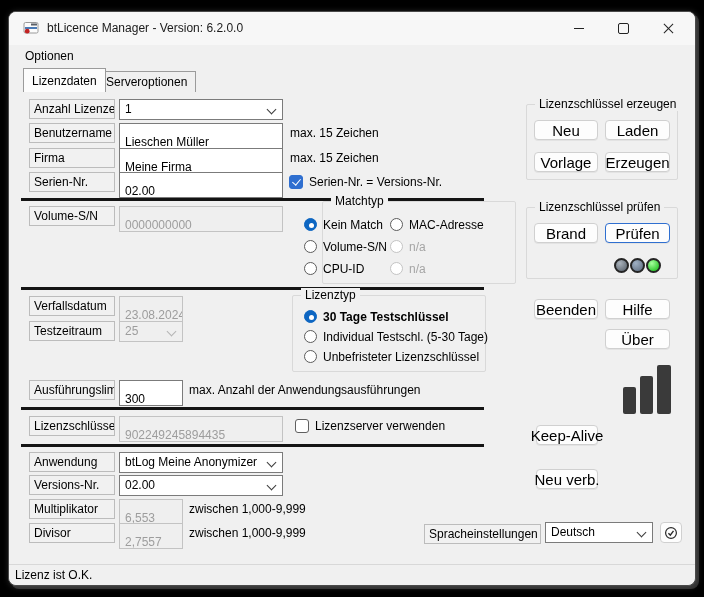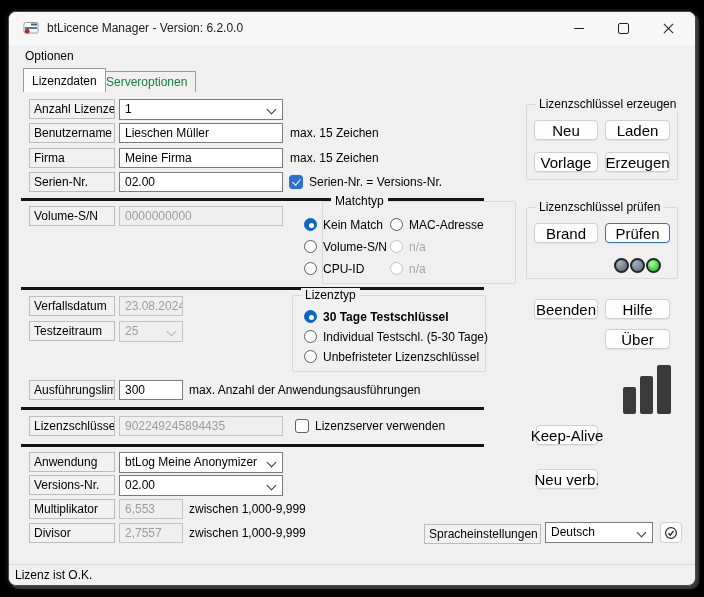--- a/index.html
+++ b/index.html
@@ -26,26 +26,26 @@
   .glyph-close::before,.glyph-close::after{
     content:"";position:absolute;left:5px;top:-1px;width:1px;height:13px;background:#222;}
   .glyph-close::before{transform:rotate(45deg);}
   .glyph-close::after{transform:rotate(-45deg);}
   
   .menubar{position:absolute;left:0;top:33px;right:0;height:22px;display:flex;align-items:center;padding-left:16px;}
   .tabstrip{position:absolute;left:14px;top:55px;right:0;height:25px;}
   .tab{position:absolute;bottom:0;border:1px solid #9b9b9b;border-bottom:none;background:#f0f0f0;
        padding:0 8px;display:flex;align-items:center;font-size:12px;}
   .tab.active{height:23px;background:#fcfcfc;z-index:2;}
-  .tab.inactive{height:20px;color:#15803d;}
+  .tab.inactive{height:20px;color:#000000;}
   
   .lbl-box{position:absolute;width:86px;height:20px;border:1px solid #bcbcbc;background:#f1f1f1;
            box-sizing:border-box;padding:3px 4px;line-height:13px;white-space:nowrap;overflow:hidden;}
   .txt{position:absolute;height:20px;background:#fff;border:1px solid #7b7b7b;box-sizing:border-box;
-       padding:3px 5px;line-height:13px;white-space:nowrap;overflow:hidden;}
+       padding:12px 5px;line-height:13px;white-space:nowrap;overflow:hidden;}
   .txt.disabled{background:#efefef;border-color:#c3c3c3;color:#9d9d9d;}
   .combo{position:absolute;height:21px;background:#fff;border:1px solid #7b7b7b;box-sizing:border-box;
          padding:3px 20px 3px 5px;line-height:13px;white-space:nowrap;}
   .combo.disabled{background:#efefef;border-color:#c3c3c3;color:#9d9d9d;}
   .chev{position:absolute;right:7px;top:6px;width:6px;height:6px;border-right:1.4px solid #3c3c3c;
         border-bottom:1.4px solid #3c3c3c;transform:rotate(45deg);}
   .combo.disabled .chev{border-color:#b5b5b5;}
   .btn{position:absolute;width:64px;height:20px;background:#fdfdfd;border:1px solid #d0d0d0;
        border-radius:4px;display:flex;align-items:center;justify-content:center;font-size:15px;
        box-shadow:0 1px 0 rgba(0,0,0,.05);box-sizing:border-box;white-space:nowrap;}

